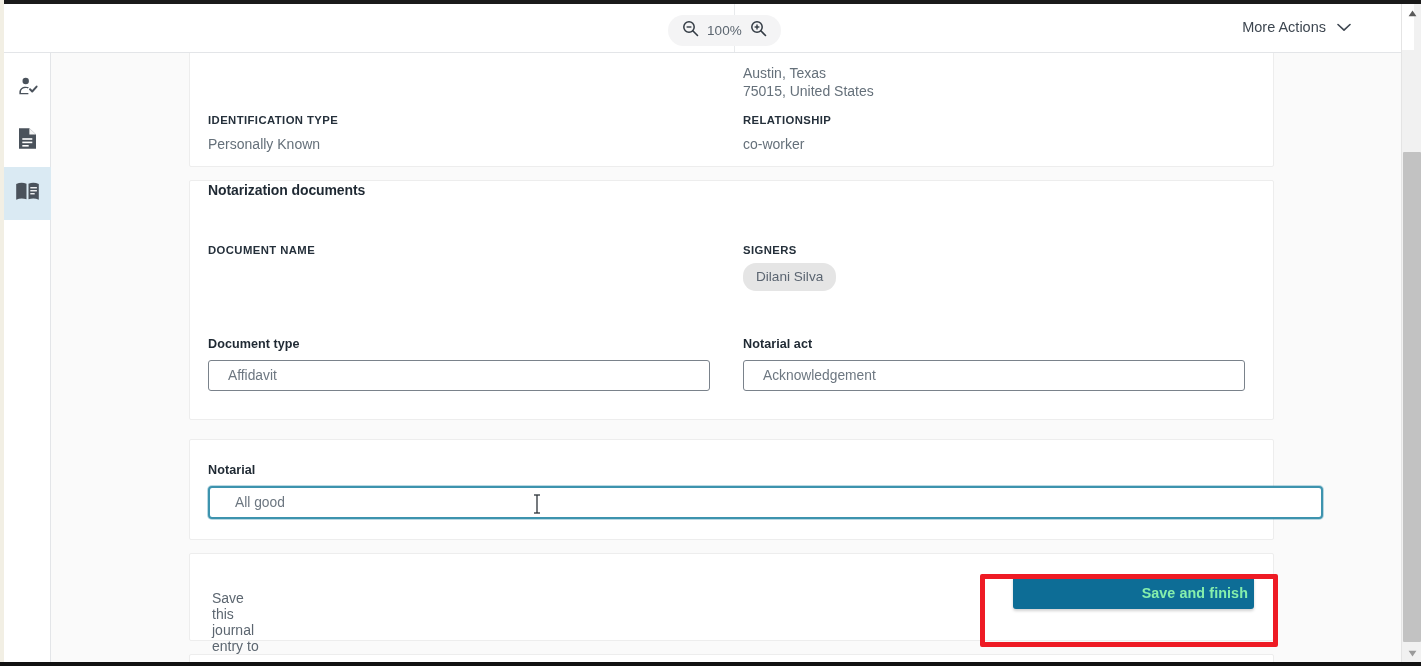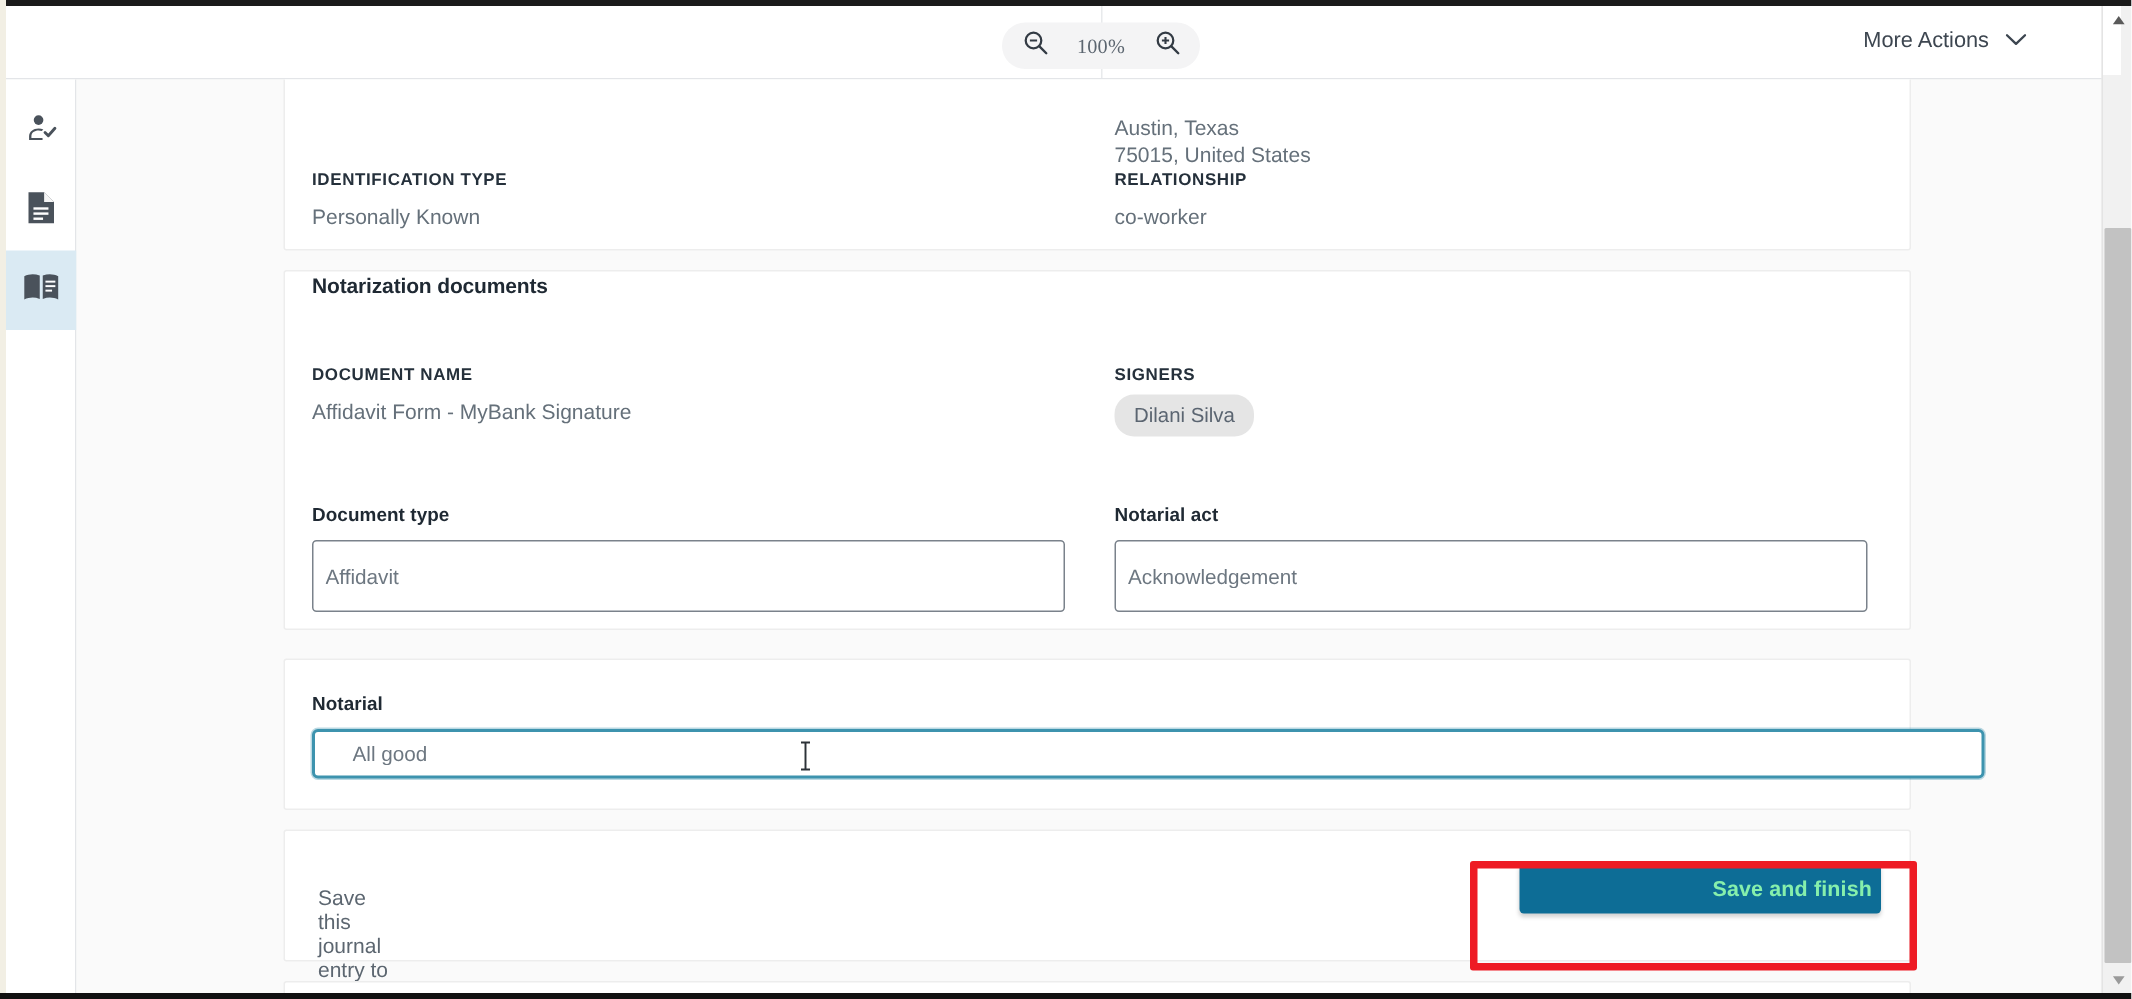--- a/index.html
+++ b/index.html
@@ -93,25 +93,24 @@
     letter-spacing: 0.25px;
     color: #7d8c93;
     white-space: nowrap;
   }
   .brand-tagline b { color: #12708f; font-weight: 700; }
 
   .zoom-group {
     position: absolute;
     left: 664px; top: 11px;
     height: 31px;
-    display: flex; align-items: center; gap: 18px;
+    display: flex; align-items: center; gap: 8px;
     background: #f4f4f5;
     border-radius: 16px;
     padding: 0 13px;
-    font-family: Liberation Serif, serif;
   }
   .zoom-btn {
     width: 18px; height: 18px;
     display: flex; align-items: center; justify-content: center;
     cursor: pointer;
   }
   .zoom-level {
     font-size: 13.5px;
     color: #5c6670;
     min-width: 34px;
@@ -205,28 +204,28 @@
   }
   .input-label {
     font-size: 12.6px;
     font-weight: 700;
     color: #1f2933;
     letter-spacing: 0.05px;
   }
   .text-input {
     display: block;
     width: 502px;
-    height: 48px;
+    height: 31px;
     margin-top: 8px;
     border: 1px solid #7a828b;
     border-radius: 3px;
     background: #ffffff;
     font-size: 13.8px;
     color: #6d7781;
-    padding: 0 8px;
+    padding: 0 19px;
     font-family: "Liberation Sans", sans-serif;
     outline: none;
   }
 
   
   .card-comments { top: 386px; height: 101px; }
   .comments-input {
     width: 1115px;
     height: 33px;
     margin-top: 8px;
@@ -413,39 +412,38 @@
           <rect x="15.3" y="12.1" width="4.4" height="1.3" fill="#ffffff"></rect>
         </svg>
       </span>
     </div>
   </div>
 
   <div class="main">
 
     <div class="card card-ident">
       <div class="col-b" style="top:101px;">
-        <div class="field-value" style="margin-top:16px;">Austin, Texas</div>
+        <div class="field-value" style="margin-top:4px;">Austin, Texas</div>
         <div class="field-value" style="margin-top:0;">75015, United States</div>
       </div>
       <div class="col-a" style="top:155px;">
         <div class="field-label">IDENTIFICATION TYPE</div>
         <div class="field-value">Personally Known</div>
       </div>
       <div class="col-b" style="top:155px;">
         <div class="field-label">RELATIONSHIP</div>
         <div class="field-value">co-worker</div>
       </div>
     </div>
 
     <div class="card card-docs">
       <div class="card-title">Notarization documents</div>
 
       <div class="col-a" style="top:63px;">
         <div class="field-label">DOCUMENT NAME</div>
-        <div class="field-value">Affidavit Form - MyBank Signature</div>
       </div>
 
       <div class="col-b" style="top:63px;">
         <div class="field-label">SIGNERS</div>
         <span class="chip">Dilani Silva</span>
       </div>
 
       <div class="col-a" style="top:153px;">
         <label class="input-label">Document type</label>
         <input class="text-input" type="text" value="Affidavit" style="">

